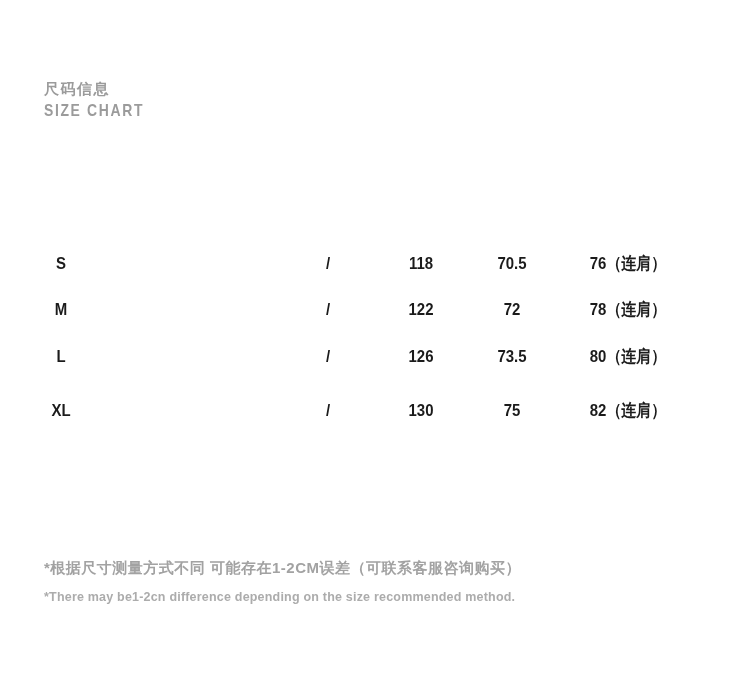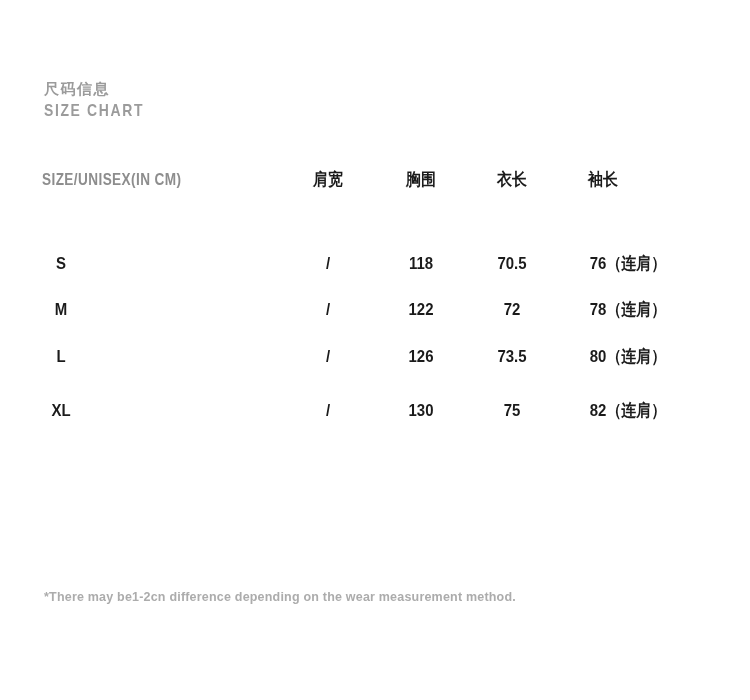--- a/index.html
+++ b/index.html
@@ -76,27 +76,20 @@
   .foot-en-2 { top: 606px; }
 </style>
 </head>
 <body>
 
 <div class="page">
 
   <div class="abs title-zh">尺码信息</div>
   <div class="abs title-en">SIZE CHART</div>
 
-  <div class="hdr-row">
-    <div class="size-header">SIZE/UNISEX(IN CM)</div>
-    <div class="cell col-shoulder">肩宽</div>
-    <div class="cell col-bust">胸围</div>
-    <div class="cell col-length">衣长</div>
-    <div class="cell col-sleeve-hdr">袖长</div>
-  </div>
 
   <div class="row row-0">
     <div class="cell col-size">S</div>
     <div class="cell col-shoulder">/</div>
     <div class="cell col-bust">118</div>
     <div class="cell col-length">70.5</div>
     <div class="cell col-sleeve">76（连肩）</div>
   </div>
 
   <div class="row row-1">
@@ -116,15 +109,16 @@
   </div>
 
   <div class="row row-3">
     <div class="cell col-size">XL</div>
     <div class="cell col-shoulder">/</div>
     <div class="cell col-bust">130</div>
     <div class="cell col-length">75</div>
     <div class="cell col-sleeve">82（连肩）</div>
   </div>
 
-  <div class="abs foot-en foot-en-1">*There may be1-2cn difference depending on the wear measurement method.</div>
+  <div class="abs foot-zh">*根据尺寸测量方式不同 可能存在1-2CM误差（可联系客服咨询购买）</div>
+  <div class="abs foot-en foot-en-1">*There may be1-2cn difference depending on the size recommended method.</div>
 
 </div>
 
 </body></html>

